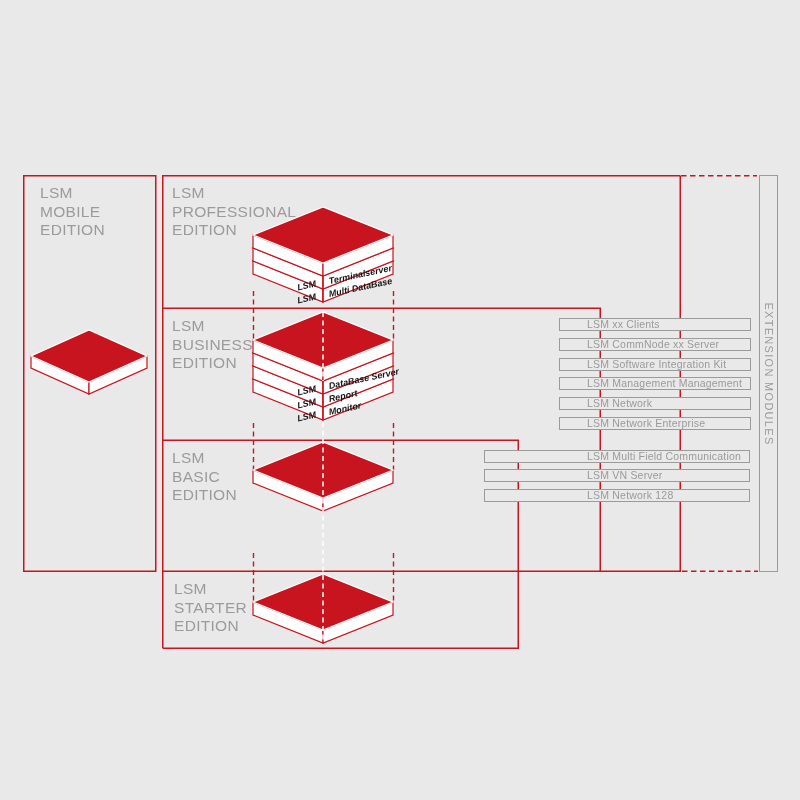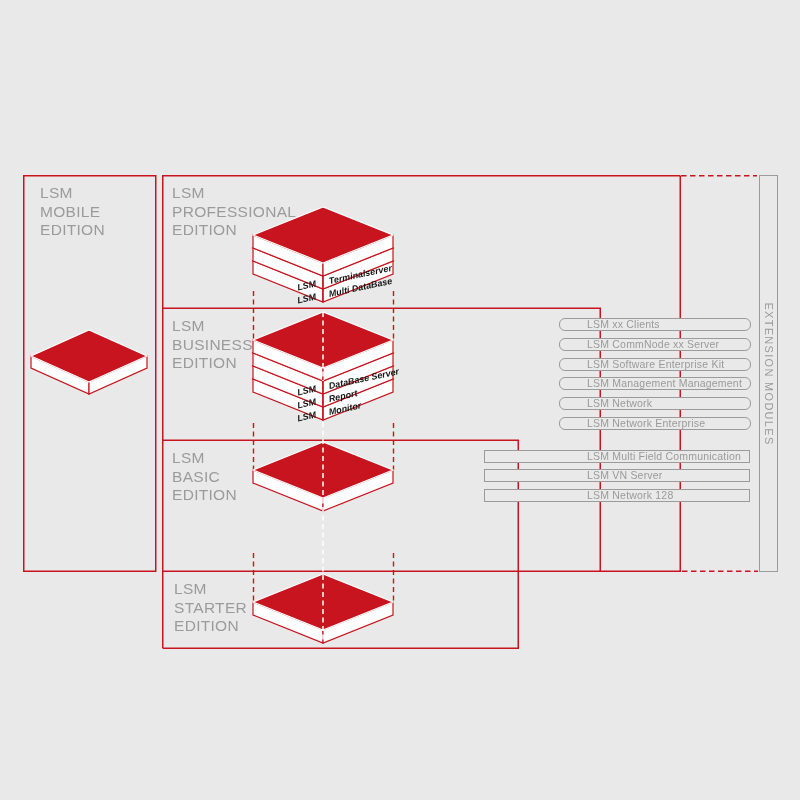--- a/index.html
+++ b/index.html
@@ -18,21 +18,21 @@
   }
   .ed-label span{display:block;}
 
   .ebox{
     position:absolute;z-index:2;box-sizing:border-box;
     height:13px;background:#e9e9ea;border:1px solid #9b9b9b;
     display:flex;align-items:center;
     font-size:10.5px;line-height:11px;color:#9a9a9a;letter-spacing:.2px;
     white-space:nowrap;
   }
-  .ebox.upper{left:559px;width:192px;padding-left:27px;border-radius:6px;}
+  .ebox.upper{left:559px;width:192px;padding-left:27px;}
   .ebox.lower{left:484px;width:266px;padding-left:102px;}
 
   .ext-title-box{
     position:absolute;z-index:2;box-sizing:border-box;
     left:759px;top:175px;width:19px;height:397px;
     border:1px solid #9b9b9b;background:#e9e9ea;
   }
   .ext-title-box span{
     position:absolute;left:50%;top:50%;
     transform:translate(-50%,-50%) rotate(90deg);
@@ -196,21 +196,21 @@
     <span>EDITION</span>
   </div>
 
   <div class="ebox upper" style="top:318px">
     <span>LSM xx Clients</span>
   </div>
   <div class="ebox upper" style="top:338px">
     <span>LSM CommNode xx Server</span>
   </div>
   <div class="ebox upper" style="top:358px">
-    <span>LSM Software Enterprise Kit</span>
+    <span>LSM Software Integration Kit</span>
   </div>
   <div class="ebox upper" style="top:377px">
     <span>LSM Management Management</span>
   </div>
   <div class="ebox upper" style="top:397px">
     <span>LSM Network</span>
   </div>
   <div class="ebox upper" style="top:417px">
     <span>LSM Network Enterprise</span>
   </div>

